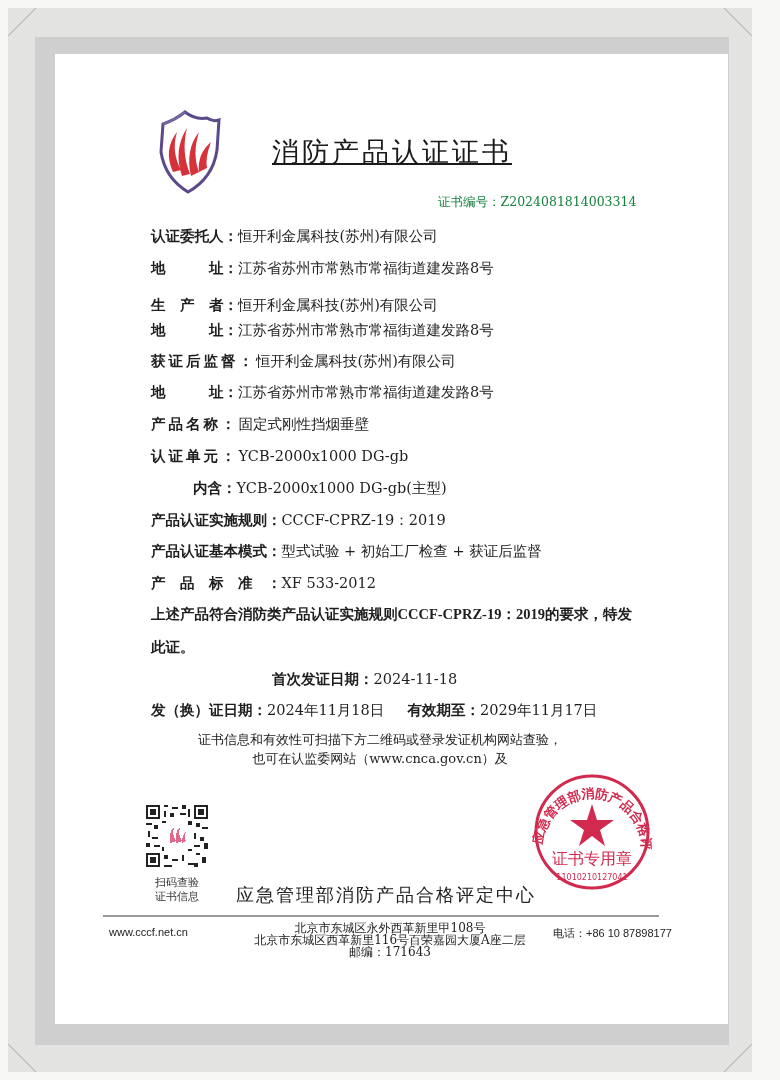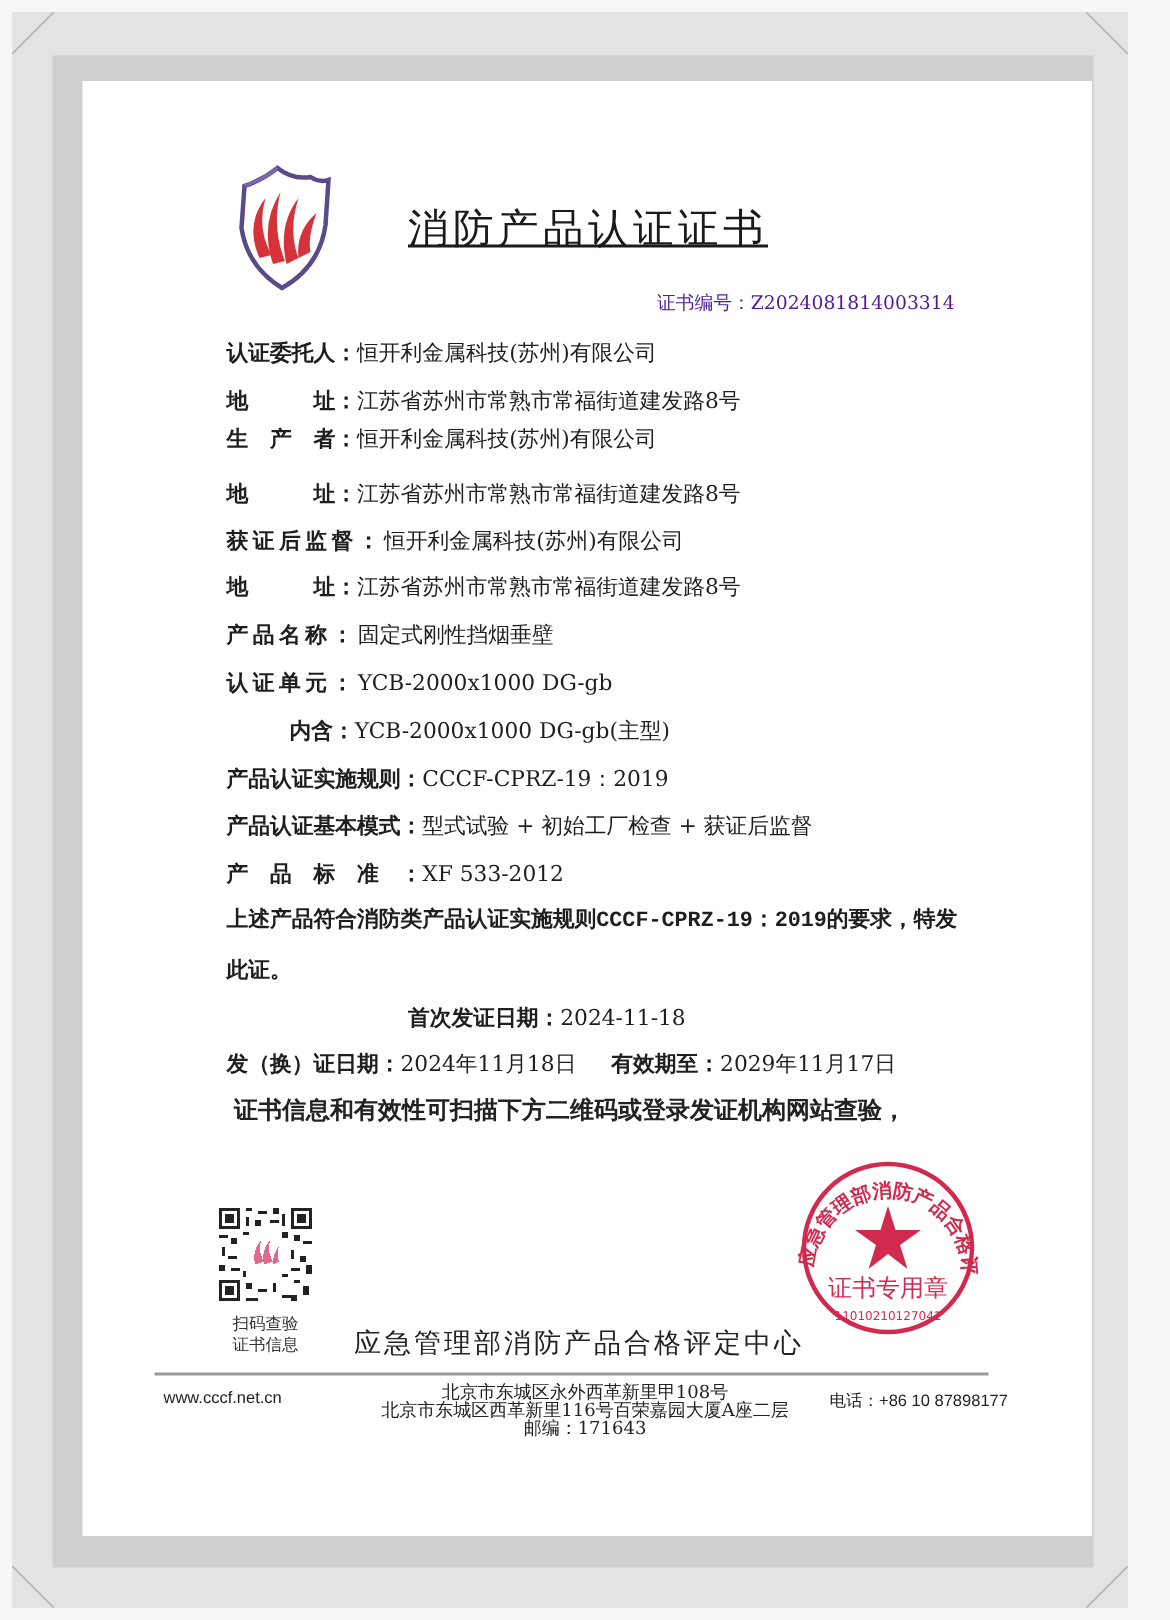--- a/index.html
+++ b/index.html
@@ -39,30 +39,30 @@
     position: absolute; left: 55px; top: 54px; width: 673px; height: 970px;
     background: #ffffff;
   }
   .abs { position: absolute; white-space: nowrap; }
 
   .title {
     left: 272px; top: 134px; font-size: 27px; letter-spacing: 3px; color: #1a1a1a;
     font-family: "DejaVu Sans", "Liberation Sans", sans-serif;
     text-decoration: underline;
   }
-  .cert-no { left: 438px; top: 194px; font-size: 12.5px; color: #4c1d95; }
+  .cert-no { left: 438px; top: 194px; font-size: 12.5px; color: #15803d; }
 
   .field { font-size: 14.5px; line-height: 20px; color: #1e1e1e; }
   .field .lbl {
     font-weight: bold; display: inline-block;
     font-family: "DejaVu Sans", "Liberation Sans", sans-serif;
   }
   .field .val { font-family: "DejaVu Serif", "Liberation Serif", serif; }
 
-  .notice { font-size: 16px; text-align: center; line-height: 19px; color: #222; font-weight: bold; }
+  .notice { font-size: 13px; text-align: center; line-height: 19px; color: #222; }
   .footer-name {
     left: 236px; top: 883px; font-size: 18px; letter-spacing: 2px; color: #222;
   }
   .footer-line {
     position: absolute; left: 103px; top: 915px; width: 556px; height: 2px; background: #999;
   }
   .footer-small { font-size: 11px; color: #222; font-family: "Liberation Sans", "DejaVu Sans", sans-serif; }
   .addr { font-size: 12px; text-align: center; line-height: 12px; color: #222; }
 
   .qr-caption { font-size: 11px; text-align: center; line-height: 14px; color: #333; }
@@ -97,21 +97,21 @@
 <div class="abs title">消防产品认证证书</div>
 
 <div class="abs cert-no"><span>证书编号：</span><span>Z2024081814003314</span></div>
 
 <div class="abs field" style="left:151px;top:226px;">
   <span class="lbl">认证委托人：</span><span class="val">恒开利金属科技(苏州)有限公司</span>
 </div>
 <div class="abs field" style="left:151px;top:258px;">
   <span class="lbl">地　　　址：</span><span class="val">江苏省苏州市常熟市常福街道建发路8号</span>
 </div>
-<div class="abs field" style="left:151px;top:283px;">
+<div class="abs field" style="left:151px;top:295px;">
   <span class="lbl">生　产　者：</span><span class="val">恒开利金属科技(苏州)有限公司</span>
 </div>
 <div class="abs field" style="left:151px;top:320px;">
   <span class="lbl">地　　　址：</span><span class="val">江苏省苏州市常熟市常福街道建发路8号</span>
 </div>
 <div class="abs field" style="left:151px;top:351px;">
   <span class="lbl" style="letter-spacing:3px;">获证后监督：</span><span class="val">恒开利金属科技(苏州)有限公司</span>
 </div>
 <div class="abs field" style="left:151px;top:382px;">
   <span class="lbl">地　　　址：</span><span class="val">江苏省苏州市常熟市常福街道建发路8号</span>
@@ -128,35 +128,36 @@
 <div class="abs field" style="left:151px;top:510px;">
   <span class="lbl">产品认证实施规则：</span><span class="val">CCCF-CPRZ-19：2019</span>
 </div>
 <div class="abs field" style="left:151px;top:541px;">
   <span class="lbl">产品认证基本模式：</span><span class="val">型式试验 + 初始工厂检查 + 获证后监督</span>
 </div>
 <div class="abs field" style="left:151px;top:573px;">
   <span class="lbl">产　品　标　准　：</span><span class="val">XF 533-2012</span>
 </div>
 
-<div class="abs field" style="left:151px;top:604px;font-weight:bold;font-family:Liberation Mono, monospace;">上述产品符合消防类产品认证实施规则CCCF-CPRZ-19：2019的要求，特发</div>
+<div class="abs field" style="left:151px;top:604px;font-weight:bold;font-family:Liberation Serif, serif;">上述产品符合消防类产品认证实施规则CCCF-CPRZ-19：2019的要求，特发</div>
 <div class="abs field" style="left:151px;top:637px;font-weight:bold;font-family:'DejaVu Sans','Liberation Sans',sans-serif;">此证。</div>
 
 <div class="abs field" style="left:272px;top:669px;">
   <span class="lbl">首次发证日期：</span><span class="val">2024-11-18</span>
 </div>
 
 <div class="abs field" style="left:151px;top:700px;">
   <span class="lbl">发（换）证日期：</span><span class="val">2024年11月18日</span>
   <span style="display:inline-block;width:14px;"></span>
   <span class="lbl">有效期至：</span><span class="val">2029年11月17日</span>
 </div>
 
 <div class="abs notice" style="left:150px;top:730px;width:460px;">
   <div>证书信息和有效性可扫描下方二维码或登录发证机构网站查验，</div>
+  <div>也可在认监委网站（www.cnca.gov.cn）及</div>
 </div>
 
 <div class="abs" style="left:144px;top:803px;width:66px;height:66px;">
   <svg width="66" height="66" viewBox="0 0 33 33" shape-rendering="crispEdges">
     <rect width="33" height="33" fill="#fff"></rect>
     <g fill="#222">
       <rect x="1" y="1" width="7" height="7"></rect>
         <rect x="2" y="2" width="5" height="5" fill="#fff"></rect>
         <rect x="3" y="3" width="3" height="3"></rect>
       <rect x="25" y="1" width="7" height="7"></rect>

